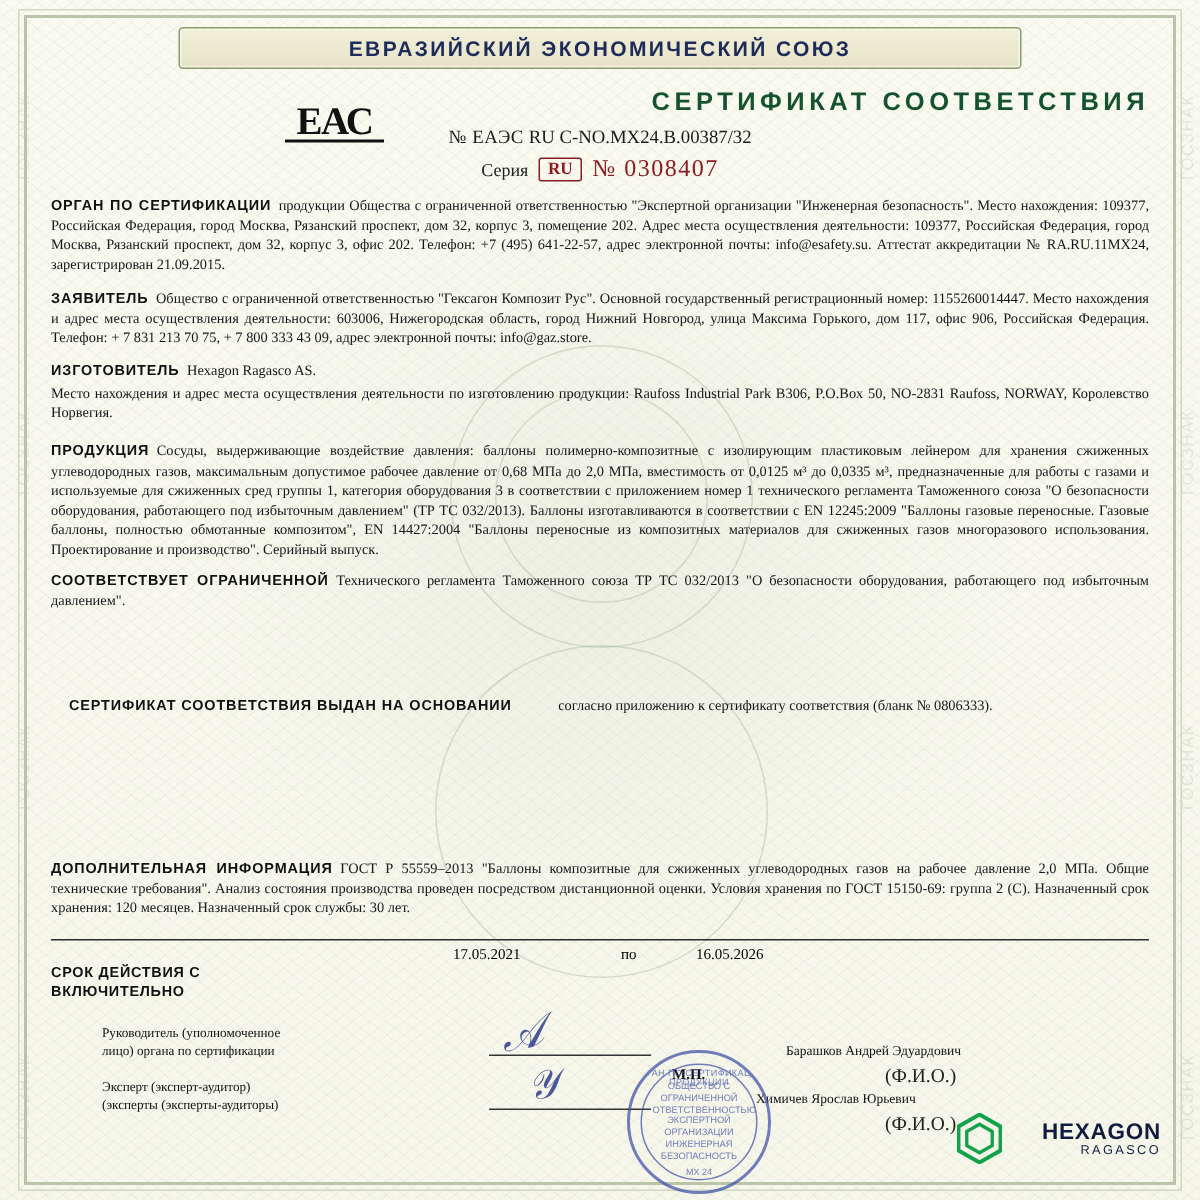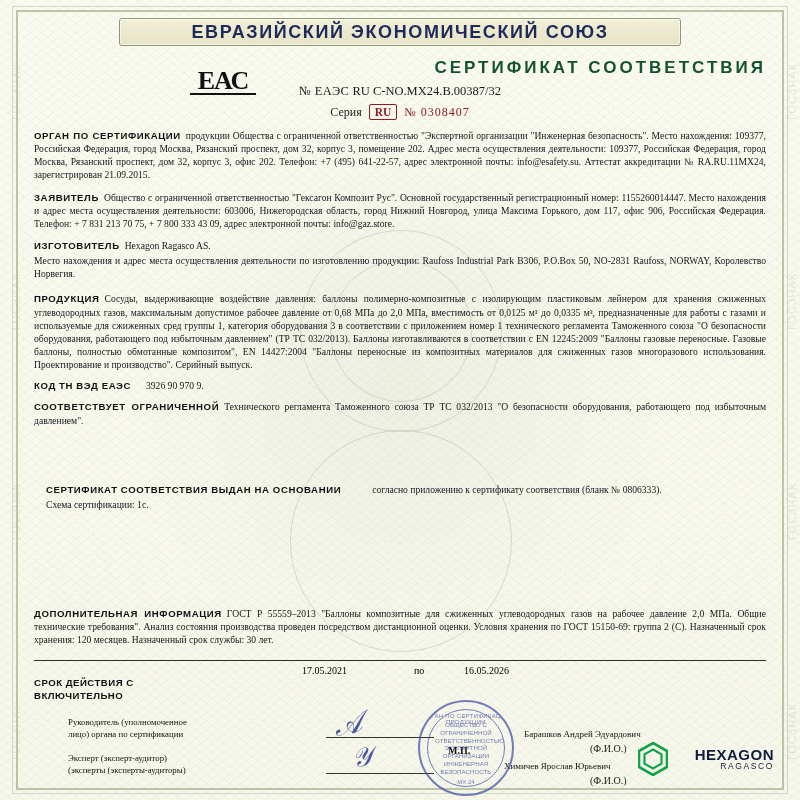--- a/index.html
+++ b/index.html
@@ -80,21 +80,21 @@
     border-radius: 3px;
     background: linear-gradient(#f2efd9, #e6e3c6);
     display: flex;
     align-items: center;
     justify-content: center;
     box-shadow: inset 0 0 0 1px rgba(255,255,255,.6);
   }
   .banner-text {
     font-family: "Liberation Sans", sans-serif;
     font-weight: bold;
-    font-size: 18px;
+    font-size: 14px;
     letter-spacing: 1.6px;
     color: #1d2a5a;
     white-space: nowrap;
   }
 
   .doc-title {
     margin-top: 12px;
     text-align: right;
     font-family: "Liberation Sans", sans-serif;
     font-weight: bold;
@@ -125,21 +125,21 @@
     border: 1px solid #8d1b22;
     color: #8d1b22;
     padding: 0 5px;
     font-weight: bold;
     font-size: 11.5px;
     line-height: 14px;
     border-radius: 2px;
   }
   .serial-num {
     color: #8d1b22;
-    font-size: 12px;
+    font-size: 16px;
     letter-spacing: 1px;
     font-family: "Liberation Serif", serif;
   }
 
   
   .eac {
     position: absolute;
     left: 156px;
     top: 48px;
     width: 66px;
@@ -234,21 +234,21 @@
     height: 1px;
     background: #333;
   }
   .sig-name {
     position: absolute;
     font-size: 9px;
     white-space: nowrap;
   }
   .sig-fio {
     position: absolute;
-    font-size: 10px;
+    font-size: 13px;
     color: #222;
   }
   .mp {
     position: absolute;
     left: 414px;
     top: 28px;
     font-family: "Liberation Serif", serif;
     font-weight: bold;
     font-size: 10px;
   }
@@ -412,35 +412,29 @@
 
     <div class="section">
       <span class="label">ИЗГОТОВИТЕЛЬ</span><span>Hexagon Ragasco AS.</span>
       <div style="margin-top:2px;">Место нахождения и адрес места осуществления деятельности по изготовлению продукции: Raufoss Industrial Park B306, P.O.Box 50, NO-2831 Raufoss, NORWAY, Королевство Норвегия.</div>
     </div>
 
     <div class="section sec-product">
       <span class="label">ПРОДУКЦИЯ</span><span>Сосуды, выдерживающие воздействие давления: баллоны полимерно-композитные с изолирующим пластиковым лейнером для хранения сжиженных углеводородных газов, максимальным допустимое рабочее давление от 0,68 МПа до 2,0 МПа, вместимость от 0,0125 м³ до 0,0335 м³, предназначенные для работы с газами и используемые для сжиженных сред группы 1, категория оборудования 3 в соответствии с приложением номер 1 технического регламента Таможенного союза "О безопасности оборудования, работающего под избыточным давлением" (ТР ТС 032/2013). Баллоны изготавливаются в соответствии с EN 12245:2009 "Баллоны газовые переносные. Газовые баллоны, полностью обмотанные композитом", EN 14427:2004 "Баллоны переносные из композитных материалов для сжиженных газов многоразового использования. Проектирование и производство". Серийный выпуск.</span>
     </div>
 
-    <div class="section sec-code">
-      <span class="label">КОД ТН ВЭД ЕАЭС</span><span style="margin-left:10px;">3926 90 970 9.</span>
-    </div>
 
     <div class="section sec-conform">
       <span class="label">СООТВЕТСТВУЕТ ОГРАНИЧЕННОЙ</span><span>Технического регламента Таможенного союза ТР ТС 032/2013 "О безопасности оборудования, работающего под избыточным давлением".</span>
     </div>
 
     <div class="section sec-basis">
       <span class="label">СЕРТИФИКАТ СООТВЕТСТВИЯ ВЫДАН НА ОСНОВАНИИ</span><span style="margin-left:26px;">согласно приложению к сертификату соответствия (бланк № 0806333).</span>
     </div>
 
-    <div class="section sec-scheme">
-      <span>Схема сертификации: 1с.</span>
-    </div>
 
     <div class="section sec-extra">
       <span class="label">ДОПОЛНИТЕЛЬНАЯ ИНФОРМАЦИЯ</span><span>ГОСТ Р 55559–2013 "Баллоны композитные для сжиженных углеводородных газов на рабочее давление 2,0 МПа. Общие технические требования". Анализ состояния производства проведен посредством дистанционной оценки. Условия хранения по ГОСТ 15150-69: группа 2 (С). Назначенный срок хранения: 120 месяцев. Назначенный срок службы: 30 лет.</span>
     </div>
 
     <div class="validity">
       <div class="v-label">
         <div>СРОК ДЕЙСТВИЯ С</div>
         <div>ВКЛЮЧИТЕЛЬНО</div>
       </div>

